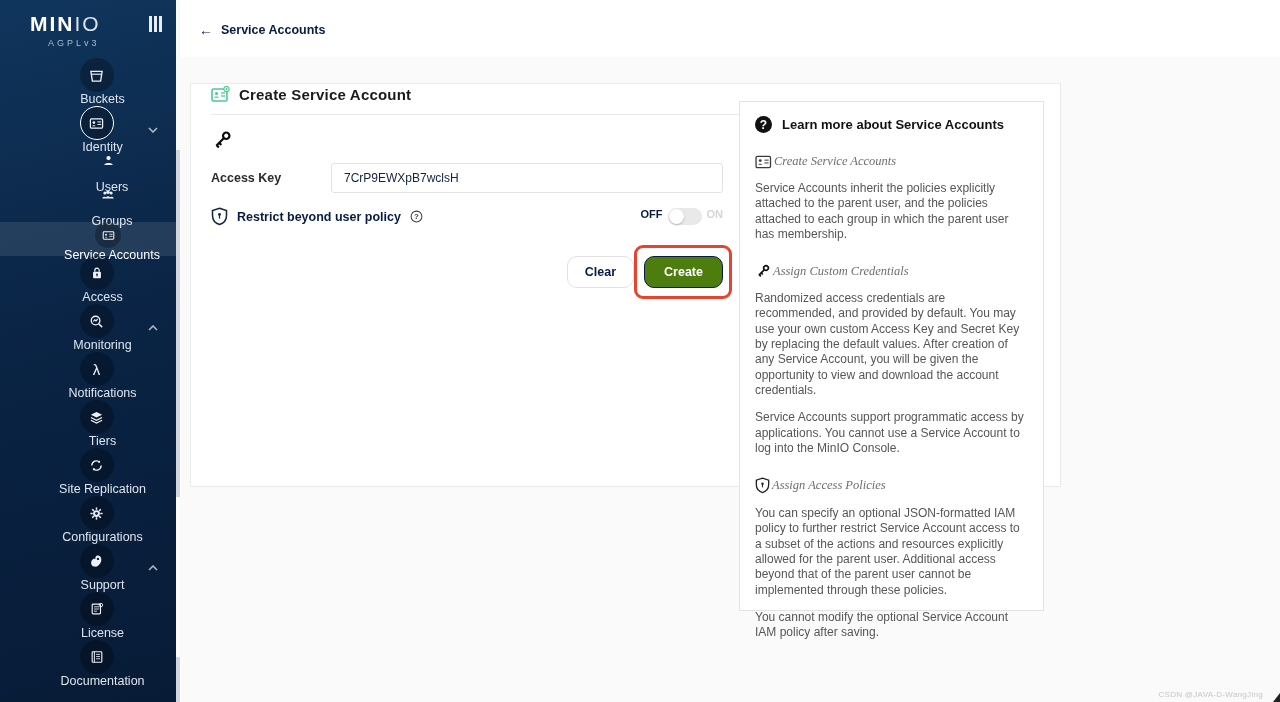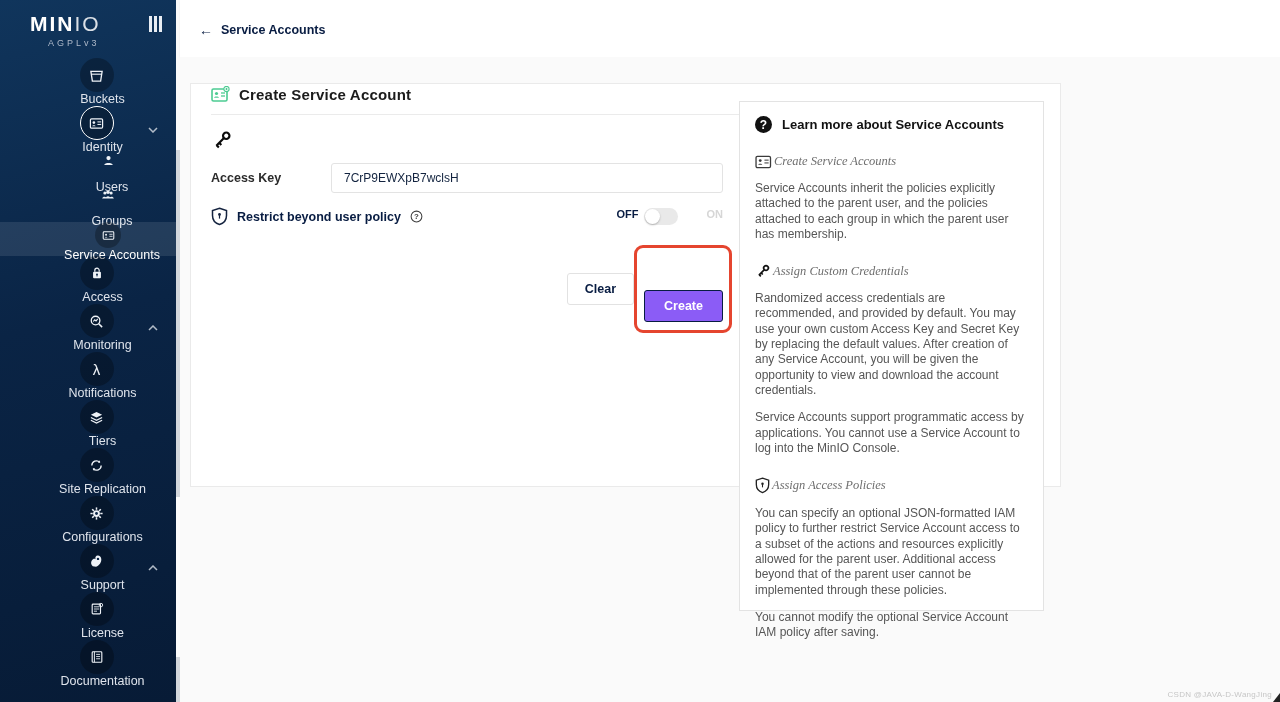--- a/index.html
+++ b/index.html
@@ -54,46 +54,46 @@
   .text-input { width:100%; height:30px; border:1px solid #e3e3e3; border-radius:3px;
     padding:0 30px 0 12px; font-size:12px; color:#12233f; font-family:"Liberation Sans",sans-serif; outline:none; }
   .text-input.dots { letter-spacing:1px; font-size:11px; font-weight:bold; }
   .eye-btn { position:absolute; right:8px; top:7px; cursor:pointer; }
 
   .restrict-row { display:flex; align-items:center; justify-content:space-between; margin-top:14px; }
   .restrict-left { display:flex; align-items:center; gap:9px; }
   .restrict-label { font-size:12.5px; font-weight:bold; color:#081c42; }
   .toggle-group { display:flex; align-items:flex-start; gap:5px; }
   .toggle-off { font-size:11px; font-weight:bold; color:#081c42; }
-  .toggle-on { font-size:11px; font-weight:bold; color:#d6d6d6;margin-left:24px; }
+  .toggle-on { font-size:11px; font-weight:bold; color:#d6d6d6; }
   .toggle-pill { width:34px; height:17px; border-radius:9px; background:#e9e9e9; position:relative; cursor:pointer; }
   .toggle-knob { position:absolute; left:1px; top:1px; width:15px; height:15px; border-radius:50%;
     background:#fff; box-shadow:0 1px 2px rgba(0,0,0,.25); }
 
   .btn-row { display:flex; justify-content:flex-end; align-items:center; gap:10px; margin-top:30px; }
-  .btn { font-family:"Liberation Sans",sans-serif; font-size:12.5px; font-weight:bold; border-radius:3px;
+  .btn { font-family:"Liberation Sans",sans-serif; font-size:12.5px; font-weight:bold; border-radius:10px;
     padding:8px 17px; cursor:pointer; }
   .btn-clear { background:#fff; border:1px solid #e2e2e2; color:#081c42; }
   .create-wrap { position:relative; }
-  .btn-create { background:#8b5cf6; border:1px solid #081c42; color:#fff; padding:8px 19px;margin-top:34px; }
+  .btn-create { background:#4d7c0f; border:1px solid #081c42; color:#fff; padding:8px 19px; }
   .annotation-box { position:absolute; left:-10px; top:-11px; right:-9px; bottom:-11px;
     border:3px solid #e5452f; border-radius:9px; pointer-events:none; }
 
   
   .help-panel { position:absolute; right:16px; top:17px; width:305px; height:510px;
     border:1px solid #e3e3e3; padding:14px 15px; background:#fff; }
   .help-title-row { display:flex; align-items:center; gap:10px; }
   .q-circle { width:17px; height:17px; border-radius:50%; background:#111; color:#fff;
     font-size:12px; font-weight:bold; display:flex; align-items:center; justify-content:center; flex:0 0 17px; }
   .help-title { font-size:13px; font-weight:bold; color:#121212; }
   .help-section-head { display:flex; align-items:center; gap:2px; margin-top:21px; }
   .help-section-title { font-size:12.5px; font-style:italic; color:#6e6e6e; font-family:"Liberation Serif", serif; }
   .help-para { font-size:12px; color:#565656; line-height:15.3px; margin-top:12px; }
 
-  .watermark { position:absolute; right:8px; bottom:3px; font-size:8px; color:#c6c6c6; letter-spacing:.3px; }
+  .watermark { position:absolute; right:17px; bottom:3px; font-size:8px; color:#c6c6c6; letter-spacing:.3px; }
   .cursor-mark { position:absolute; right:0; bottom:0; width:0; height:0;
     border-left:7px solid transparent; border-bottom:9px solid #222; }
   svg { display:block; }
 </style>
 </head>
 <body>
 
 <div class="stage">
 
   <nav class="sidebar">

